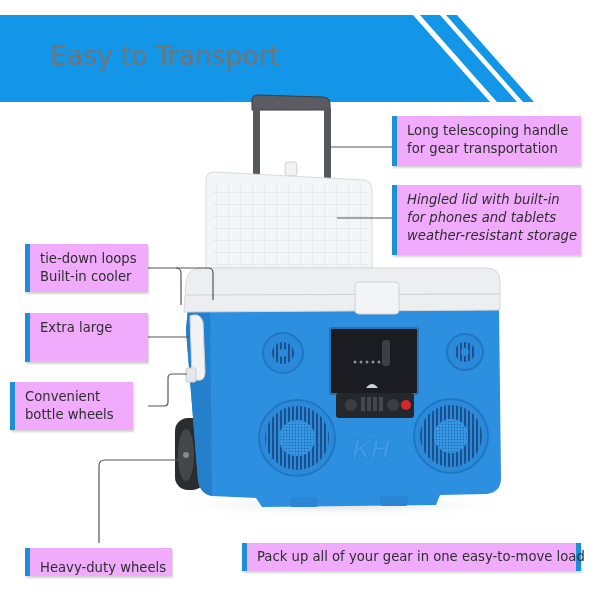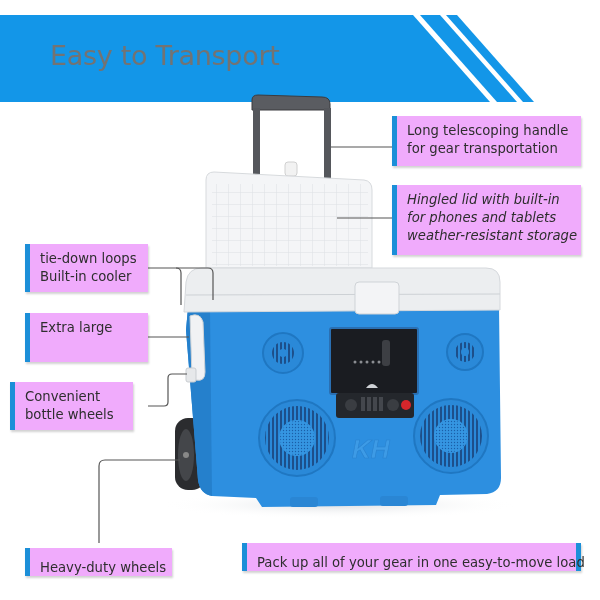--- a/index.html
+++ b/index.html
@@ -164,15 +164,15 @@
 
 <div class="callout" style="left:10px;top:382px;width:123px;height:48px;">
   <span class="line">Convenient</span>
   <span class="line">bottle wheels</span>
 </div>
 
 <div class="callout" style="left:25px;top:548px;width:147px;height:28px;padding-top:11px;">
   <span class="line">Heavy-duty wheels</span>
 </div>
 
-<div class="callout both" style="left:242px;top:543px;width:339px;height:28px;padding-top:11px;">
+<div class="callout both" style="left:242px;top:543px;width:339px;height:28px;padding-top:5px;">
   <span class="line">Pack up all of your gear in one easy-to-move load</span>
 </div>
 
 </body></html>

